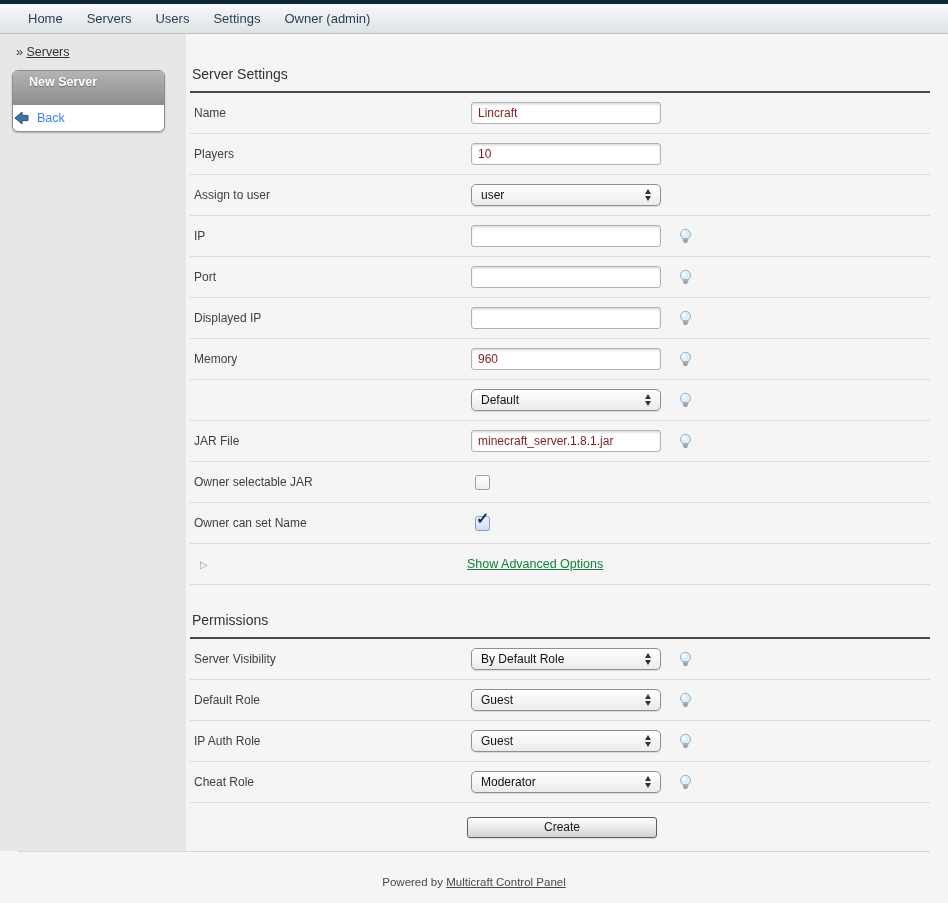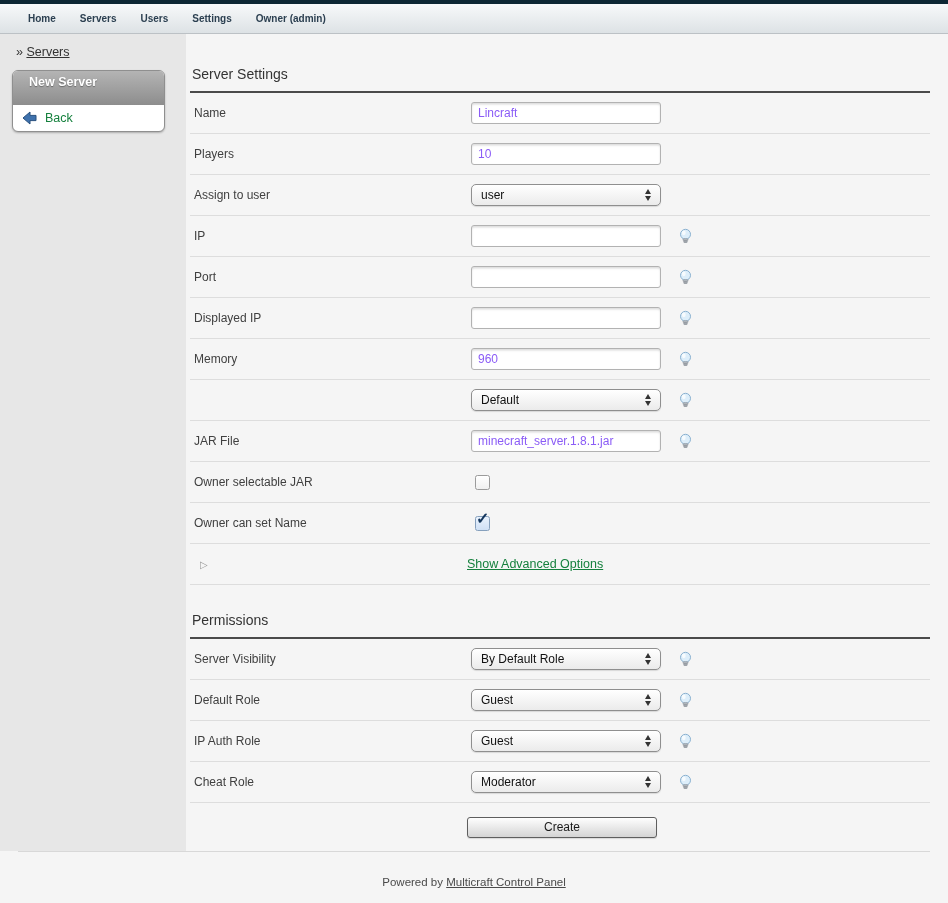--- a/index.html
+++ b/index.html
@@ -12,21 +12,21 @@
   
   .topstrip { height:4px; background:#0d2734; }
   .navbar {
     height:29px;
     background:linear-gradient(#f7f9fa, #dde2e5);
     border-bottom:1px solid #bcc1c5;
     display:flex; align-items:center;
     padding-left:28px; gap:24px;
   }
   .nav-item {
-    font-size:10px; font-weight:bold; color:#2b3f50;
+    font-size:13px; font-weight:normal; color:#2b3f50;
     cursor:pointer; text-decoration:none; white-space:nowrap;
   }
   
   .content { display:flex; min-height:813px; }
   .sidebar-col { width:186px; background:#e7e7e7; flex:none; }
   .breadcrumb { padding:11px 0 0 16px; font-size:12.5px; color:#333; }
   .breadcrumb a { color:#333; text-decoration:underline; cursor:pointer; }
   .panel {
     margin:11px 0 0 12px; width:151px;
     border:1px solid #8f8f8f; border-radius:6px;
@@ -34,38 +34,38 @@
     overflow:hidden;
   }
   .panel-header {
     height:34px; line-height:22px; padding-left:16px;
     background:linear-gradient(#b4b4b4,#8d8d8d);
     color:#fff; font-weight:bold; font-size:12.5px;
     text-shadow:0 1px 1px rgba(0,0,0,.35);
   }
   .panel-item {
     height:26px; display:flex; align-items:center; gap:7px;
-    padding-left:8px; font-size:12.5px; color:#15803d; cursor:pointer;
+    font-size:12.5px; color:#3b82f6; cursor:pointer;
   }
   .panel-item svg { display:block; }
   
   .main-col { flex:1; padding:0 18px 0 4px; background:#f5f5f5; }
   .section-title { font-size:14px; color:#333; padding-left:2px; }
   .section-title.first { margin-top:32px; }
   .section-title.later { margin-top:27px; }
   .section-rule { height:2px; background:#4a4a4a; margin-top:9px; }
   .form-row {
     height:40px; display:flex; align-items:center;
     border-bottom:1px solid #ddd;
   }
   .row-label { width:277px; flex:none; padding-left:4px; font-size:12px; color:#404040; }
   .text-input {
     width:176px; height:18px; border:1px solid #b2b2b2; border-radius:3px;
     background:#fff; box-shadow:inset 0 1.5px 2px rgba(0,0,0,.14);
-    font-family:"Liberation Sans", sans-serif; font-size:12px; color:#8b5cf6;
+    font-family:"Liberation Sans", sans-serif; font-size:12px; color:#7f1d1d;
     padding:1px 6px; outline:none;
   }
   .select-box {
     width:190px; height:22px; box-sizing:border-box;
     border:1px solid #8f8f8f; border-radius:5px;
     background:linear-gradient(#ffffff,#ebebeb);
     box-shadow:0 1px 1px rgba(0,0,0,.12);
     display:flex; align-items:center; padding-left:9px;
     font-size:12px; color:#111; cursor:pointer;
   }

